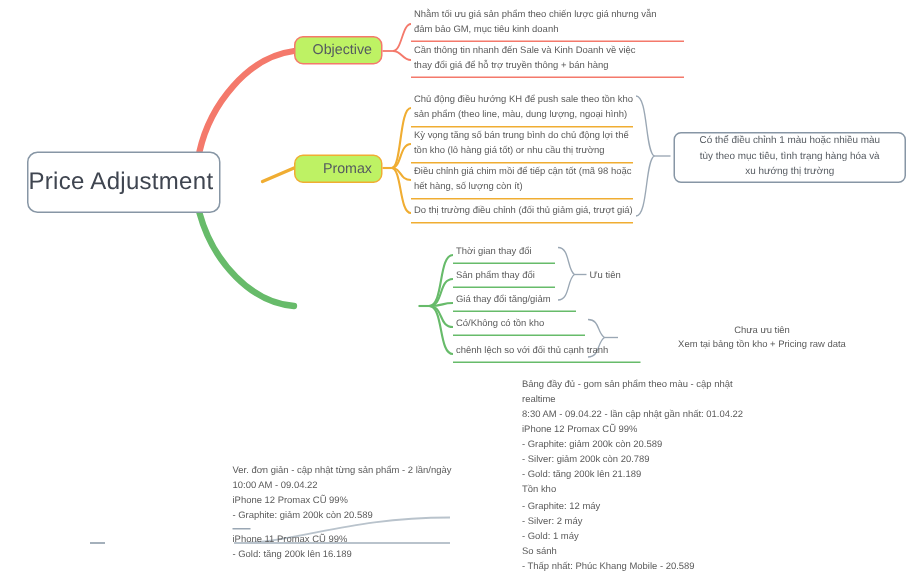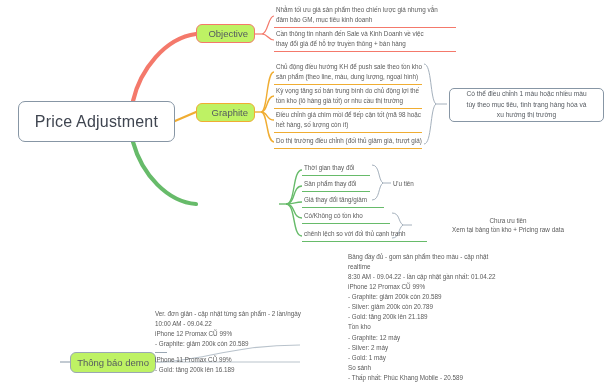--- a/index.html
+++ b/index.html
@@ -8,23 +8,23 @@
     font-family:"Liberation Sans","DejaVu Sans",sans-serif;
     color:#4a4a4a;
   }
   #canvas{position:absolute;left:0;top:0;width:616px;height:382px;}
   svg.links{position:absolute;left:0;top:0;width:616px;height:382px;pointer-events:none;}
 
   .node{position:absolute;box-sizing:border-box;}
 
   
   .root{
-    left:18px;top:101px;width:157px;height:41px;
+    left:18px;top:101px;width:129px;height:41px;
     border:1.6px solid #8796a5;border-radius:7px;background:#ffffff;
-    display:flex;align-items:center;justify-content:center;
+    display:flex;align-items:center;
     font-size:16px;color:#3f4550;letter-spacing:.2px;
   }
 
   
   .pill{
     border-radius:6px;background:#bef264;border:1.4px solid #cccccc;
     display:flex;align-items:center;justify-content:flex-end;
     font-size:9.5px;color:#555a60;padding:0 6px;height:19px;
   }
   .pill.objective{left:196px;top:24px;width:59px;border-color:#f4796b;}
@@ -104,21 +104,21 @@
 
   <div class="node pill objective">
     <span>Objective</span>
   </div>
   <div class="leaf red" style="left: 274px; top: 5px; width: 182px; white-space: pre-line;">Nhằm tối ưu giá sản phẩm theo chiến lược giá nhưng vẫn
 đảm bảo GM, mục tiêu kinh doanh</div>
   <div class="leaf red" style="left: 274px; top: 29px; width: 182px; white-space: pre-line;">Cần thông tin nhanh đến Sale và Kinh Doanh về việc
 thay đổi giá để hỗ trợ truyền thông + bán hàng</div>
 
   <div class="node pill usecase">
-    <span>Graphite</span>
+    <span>Promax</span>
   </div>
   <div class="leaf orange" style="left: 274px; top: 62px; width: 148px; white-space: pre-line;">Chủ động điều hướng KH để push sale theo tồn kho
 sản phẩm (theo line, màu, dung lượng, ngoại hình)</div>
   <div class="leaf orange" style="left: 274px; top: 86px; width: 148px; white-space: pre-line;">Kỳ vọng tăng số bán trung bình do chủ động lợi thế
 tồn kho (lô hàng giá tốt) or nhu cầu thị trường</div>
   <div class="leaf orange" style="left: 274px; top: 110px; width: 148px; white-space: pre-line;">Điều chỉnh giá chim mồi để tiếp cận tốt (mã 98 hoặc
 hết hàng, số lượng còn ít)</div>
   <div class="leaf orange" style="left: 274px; top: 136px; width: 148px; white-space: pre-line;">Do thị trường điều chỉnh (đối thủ giảm giá, trượt giá)</div>
   <div class="callout" style="left: 449px; top: 88px; width: 155px; height: 34px; white-space: pre-line;">Có thể điều chỉnh 1 màu hoặc nhiều màu
 tùy theo mục tiêu, tình trạng hàng hóa và
@@ -127,23 +127,20 @@
   <div class="leaf green" style="left: 302px; top: 163px; width: 68px; white-space: pre-line;">Thời gian thay đổi</div>
   <div class="leaf green" style="left: 302px; top: 179px; width: 68px; white-space: pre-line;">Sản phẩm thay đổi</div>
   <div class="leaf green" style="left: 302px; top: 195px; width: 82px; white-space: pre-line;">Giá thay đổi tăng/giảm</div>
   <div class="leaf green" style="left: 302px; top: 211px; width: 88px; white-space: pre-line;">Có/Không có tồn kho</div>
   <div class="leaf green" style="left: 302px; top: 229px; width: 125px; white-space: pre-line;">chênh lệch so với đối thủ cạnh tranh</div>
 
   <div class="plain" style="left:393px;top:179px;width:60px;">Ưu tiên</div>
   <div class="plain center" style="left:413px;top:216px;width:190px;">Chưa ưu tiên</div>
   <div class="plain center" style="left:413px;top:225px;width:190px;">Xem tại bảng tồn kho + Pricing raw data</div>
 
-  <div class="node pill demo">
-    <span>Thông báo demo</span>
-  </div>
   <div class="plain" style="left:155px;top:309px;width:150px;">
       <div class="dataline">Ver. đơn giản - cập nhật từng sản phẩm - 2 lần/ngày</div>
       <div class="dataline">10:00 AM - 09.04.22</div>
       <div class="dataline">iPhone 12 Promax CŨ 99%</div>
       <div class="dataline">- Graphite: giảm 200k còn 20.589</div>
       <div style="width: 12px; border-top: 1px solid rgb(154, 167, 180); margin: 3px 0px 2px; height: 0px;"></div>
       <div class="dataline">iPhone 11 Promax CŨ 99%</div>
       <div class="dataline">- Gold: tăng 200k lên 16.189</div>
     </div>
   <div class="plain" style="left:348px;top:252px;width:180px;">

